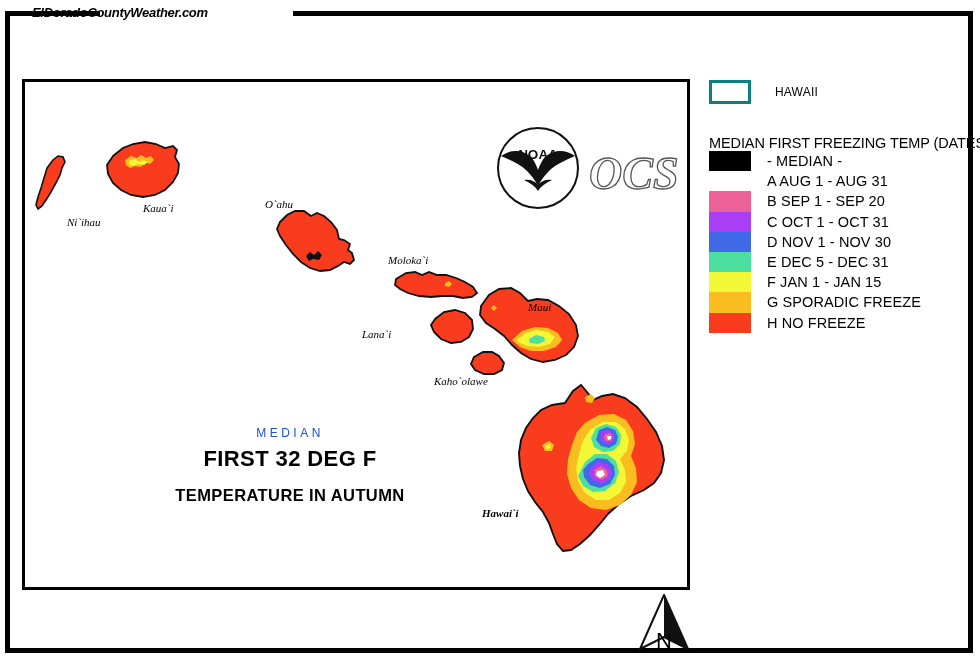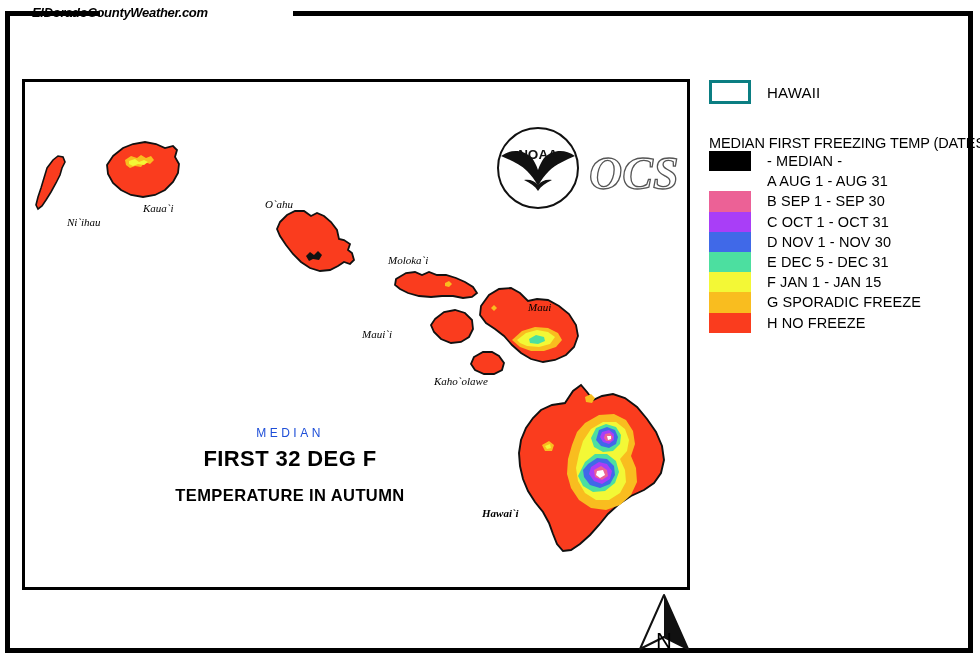--- a/index.html
+++ b/index.html
@@ -39,21 +39,21 @@
   
   #north-arrow{position:absolute;left:634px;top:593px;width:60px;height:64px;}
   #north-letter{position:absolute;left:634px;top:628px;width:60px;text-align:center;
                 font-size:22px;font-family:"Liberation Sans",sans-serif;}
 
   
   #legend{position:absolute;left:709px;top:79px;width:266px;}
 
   #hawaii-row{display:flex;align-items:center;height:26px;}
   #hawaii-swatch{width:42px;height:24px;border:3px solid #0b7e82;background:#fff;box-sizing:border-box;}
-  #hawaii-label{margin-left:16px;font-size:15px;letter-spacing:0.2px;}
+  #hawaii-label{margin-left:24px;font-size:12px;letter-spacing:0.2px;}
 
   #legend-title{margin-top:30px;font-size:14.5px;letter-spacing:-0.1px;white-space:nowrap;}
 
   .lg-row{display:flex;align-items:center;height:20.2px;}
   .lg-swatch{width:42px;height:20.2px;flex:0 0 42px;}
   .lg-text{margin-left:16px;font-size:14.5px;letter-spacing:0.1px;white-space:nowrap;}
 </style>
 </head>
 <body>
 
@@ -131,21 +131,21 @@
 
       <path d="M517,363 L524,359 L529,363 L527,369 L520,369 Z" fill="#f9bd1f" stroke="none"></path>
       <path d="M520,364 L525,362 L526,366 L522,367 Z" fill="#f3f836" stroke="none"></path>
     </g>
   </svg>
 
   <div class="isl-label" style="left:42px;top:134px;">Ni`ihau</div>
   <div class="isl-label" style="left:118px;top:120px;">Kaua`i</div>
   <div class="isl-label" style="left:240px;top:116px;">O`ahu</div>
   <div class="isl-label" style="left:363px;top:172px;">Moloka`i</div>
-  <div class="isl-label" style="left:337px;top:246px;">Maui`i</div>
+  <div class="isl-label" style="left:337px;top:246px;">Lana`i</div>
   <div class="isl-label" style="left:503px;top:219px;">Maui</div>
   <div class="isl-label" style="left:409px;top:293px;text-align:right;">Kaho`olawe</div>
   <div class="isl-label" style="left:457px;top:425px;font-weight:bold;">Hawai`i</div>
 
   <svg id="noaa-logo" width="84" height="84" viewBox="0 0 84 84">
     <circle cx="42" cy="42" r="40" fill="#fff" stroke="#111" stroke-width="2"></circle>
     <path d="M5,30 C16,22 28,24 36,32 C38,35 40,38 42,44 C44,38 46,35 48,32 C56,24 68,22 79,30
              C70,34 60,38 53,45 C49,49 45,54 42,60 C39,54 35,49 31,45 C24,38 14,34 5,30 Z" fill="#111"></path>
     <path d="M28,54 C34,53 39,55 42,59 C45,55 50,53 56,54 C50,57 45,60 42,65 C39,60 34,57 28,54 Z" fill="#111"></path>
     <text x="42" y="33" text-anchor="middle" font-family="&quot;Liberation Sans&quot;,sans-serif" font-size="13.5" font-weight="bold" fill="#111">NOAA</text>
@@ -181,21 +181,21 @@
       <div class="lg-row">
         <div class="lg-swatch" style="background: rgb(0, 0, 0);"></div>
         <div class="lg-text">- MEDIAN -</div>
       </div>
       <div class="lg-row">
         <div class="lg-swatch" style="background: rgb(255, 255, 255);"></div>
         <div class="lg-text">A AUG 1 - AUG 31</div>
       </div>
       <div class="lg-row">
         <div class="lg-swatch" style="background: rgb(236, 97, 150);"></div>
-        <div class="lg-text">B SEP 1 - SEP 30</div>
+        <div class="lg-text">B SEP 1 - SEP 20</div>
       </div>
       <div class="lg-row">
         <div class="lg-swatch" style="background: rgb(169, 62, 247);"></div>
         <div class="lg-text">C OCT 1 - OCT 31</div>
       </div>
       <div class="lg-row">
         <div class="lg-swatch" style="background: rgb(64, 105, 232);"></div>
         <div class="lg-text">D NOV 1 - NOV 30</div>
       </div>
       <div class="lg-row">

